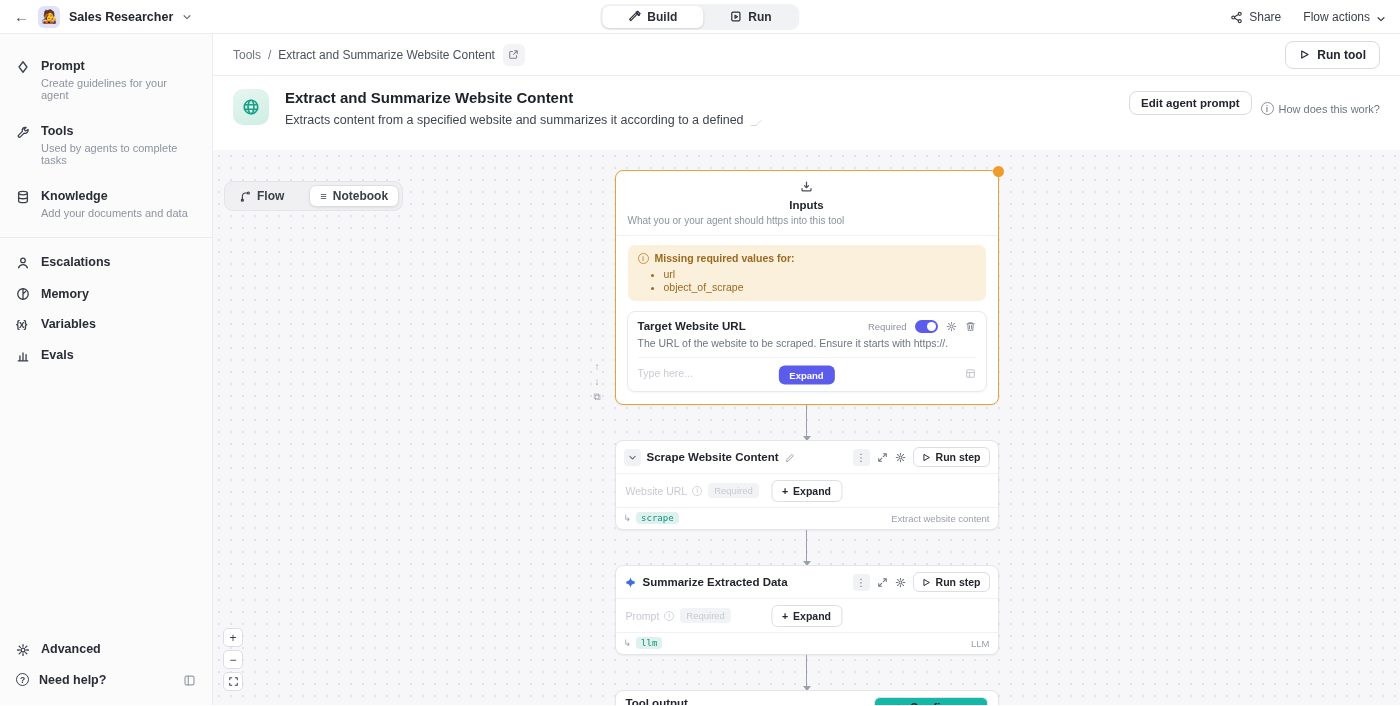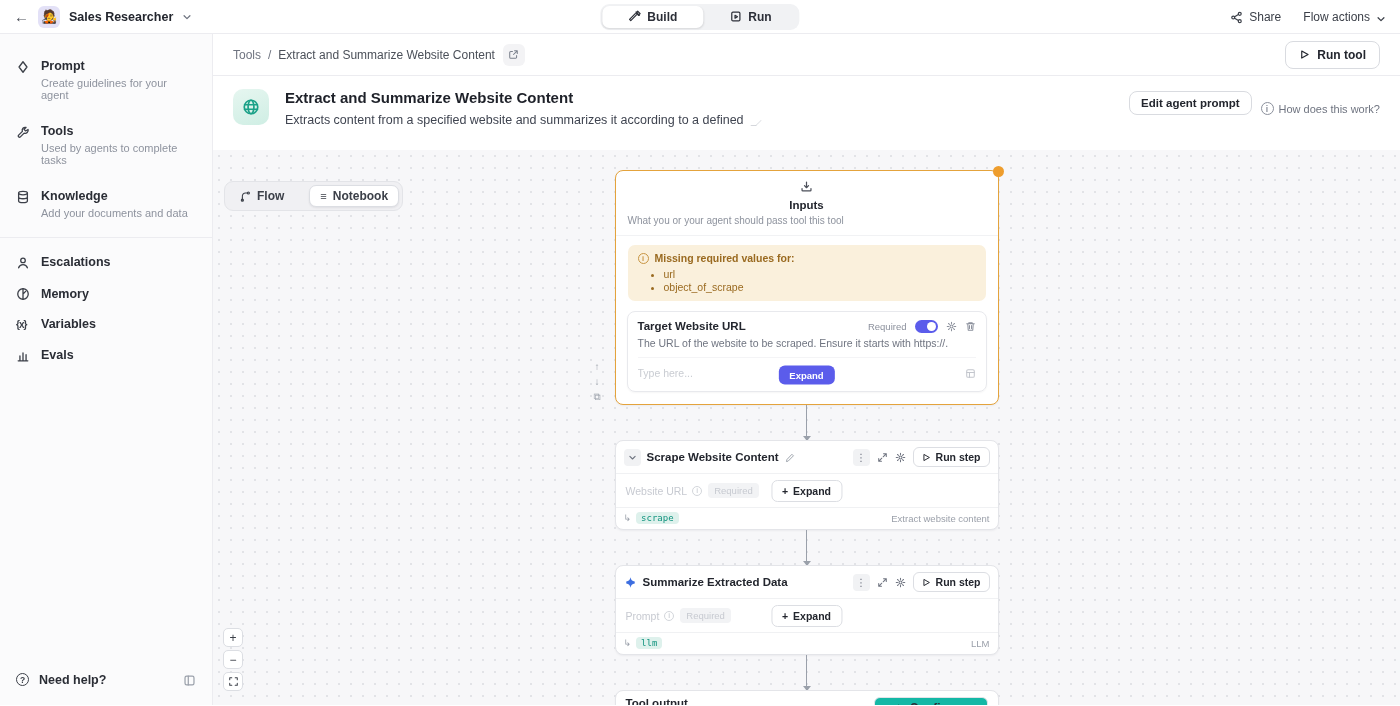--- a/index.html
+++ b/index.html
@@ -215,20 +215,27 @@
       <span>Variables</span>
     </div>
     <div class="sb-simple">
       <span class="sb-ic"><svg class="ic" width="14" height="14" viewBox="0 0 16 16">
             <path d="M2.5 13.5h11M4.5 13.5V8M8 13.5V4.5M11.5 13.5V6.5"></path>
           </svg></span>
       <span>Evals</span>
     </div>
     <div class="sb-footer">
       <div class="sb-simple">
+        <span class="sb-ic"><svg class="ic" width="14" height="14" viewBox="0 0 16 16">
+              <circle cx="8" cy="8" r="2.2"></circle>
+              <path d="M8 1.8v2M8 12.2v2M1.8 8h2M12.2 8h2M3.6 3.6L5 5M11 11l1.4 1.4M12.4 3.6L11 5M5 11l-1.4 1.4"></path>
+            </svg></span>
+        <span>Advanced</span>
+      </div>
+      <div class="sb-simple">
         <span class="glyph-circle">?</span>
         <span>Need help?</span>
         <span class="panel-ic"><svg class="ic" width="13" height="13" viewBox="0 0 16 16">
               <rect x="2.5" y="2.5" width="11" height="11" rx="2"></rect>
               <path d="M6.5 2.5v11"></path>
             </svg></span>
       </div>
     </div>
   </div>
 
@@ -301,21 +308,21 @@
         </div>
 
         <div class="node inputs-node">
           <span class="badge-dot"></span>
           <div class="in-head">
             <svg class="ic" width="13" height="13" viewBox="0 0 16 16" style="color:#4b4f59">
                 <path d="M2.5 10.5v2a1 1 0 0 0 1 1h9a1 1 0 0 0 1-1v-2M8 2.5v7M5.5 7L8 9.5 10.5 7"></path>
               </svg>
             <span class="in-title">Inputs</span>
           </div>
-          <div class="in-sub">What you or your agent should pass tool this tool</div>
+          <div class="in-sub">What you or your agent should https into this tool</div>
           <div class="warn">
             <div class="warn-title">
               <span class="glyph-circle">i</span>
               <span>Missing required values for:</span>
             </div>
             <ul>
               <li>url</li>
               <li>object_of_scrape</li>
             </ul>
           </div>

